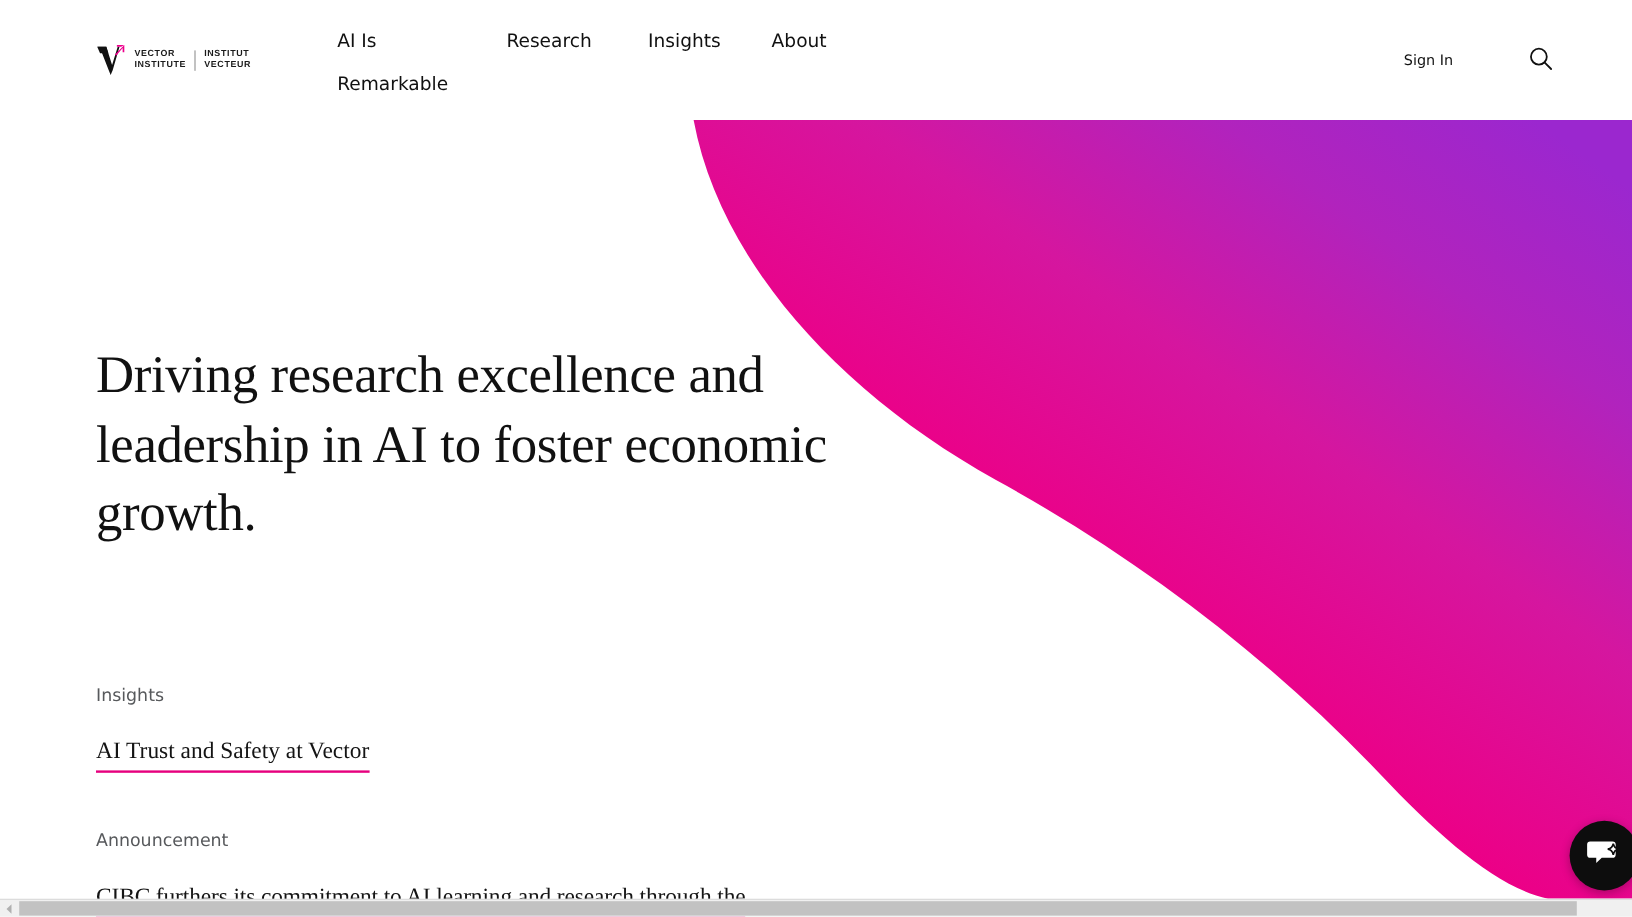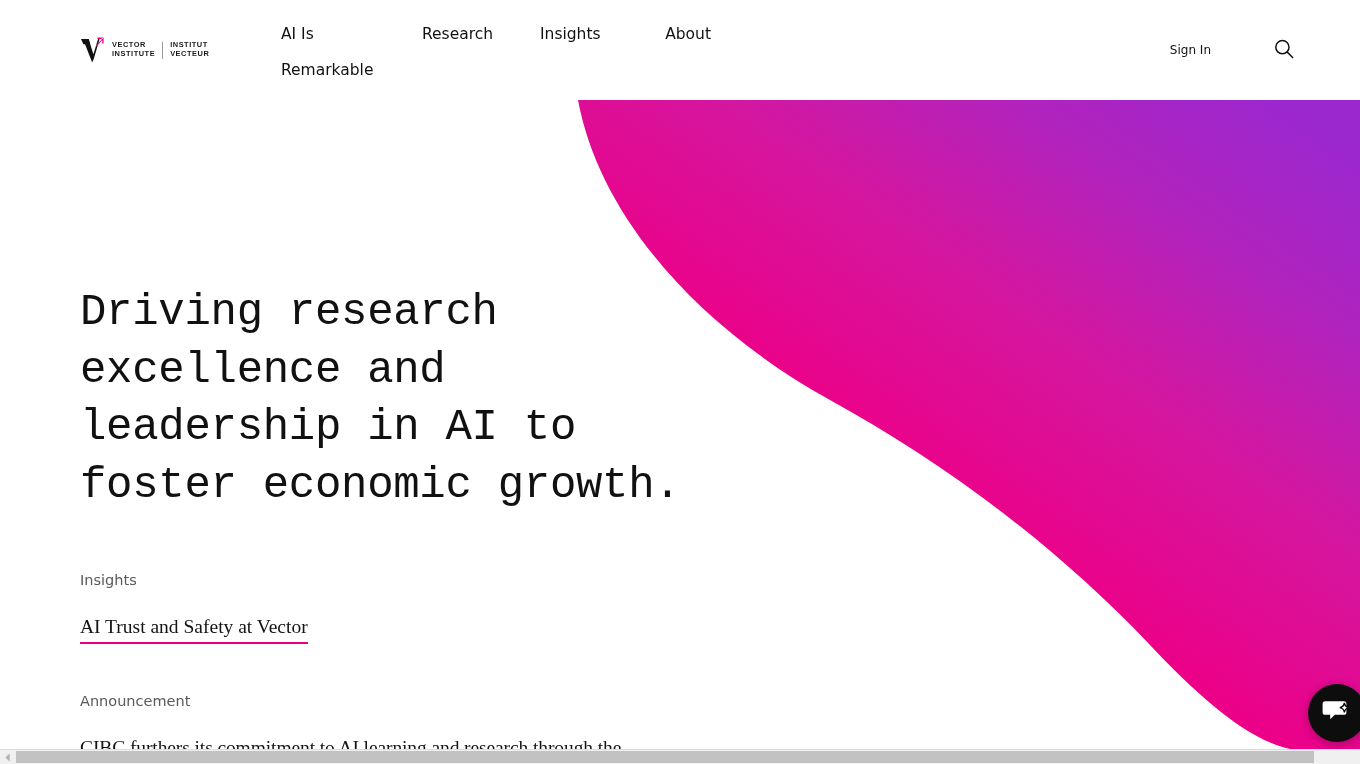--- a/index.html
+++ b/index.html
@@ -89,21 +89,21 @@
     cursor: pointer;
     line-height: 36px;
     white-space: normal;
     text-align: left;
   }
   .nav-ai { width: 123px; padding-left: 16px; }
   .nav-research { width: 120px; padding-left: 34px; }
   .nav-programs { width: 124px; padding-left: 24px; }
   .nav-partnerships { width: 147px; padding-left: 26px; }
   .nav-insights { width: 103px; padding-left: 32px; }
-  .nav-about { width: 100px; padding-left: 32px; text-align: right; }
+  .nav-about { width: 100px; padding-left: 32px; }
 
   .header-right {
     position: absolute;
     right: 63px;
     top: 36px;
     display: flex;
     align-items: center;
   }
   .signin-link {
     font-family: "DejaVu Sans", sans-serif;
@@ -142,21 +142,21 @@
     top: 100px;
     width: 700px;
     z-index: 20;
   }
 
   .hero-heading {
     position: absolute;
     top: 184px;
     left: 0;
     width: 620px;
-    font-family: Liberation Mono, monospace;
+    font-family: Liberation Serif, serif;
     font-size: 44px;
     font-weight: 400;
     line-height: 57.5px;
     letter-spacing: -0.3px;
     color: #111111;
   }
 
   .feature-block {
     position: absolute;
     left: 0;

